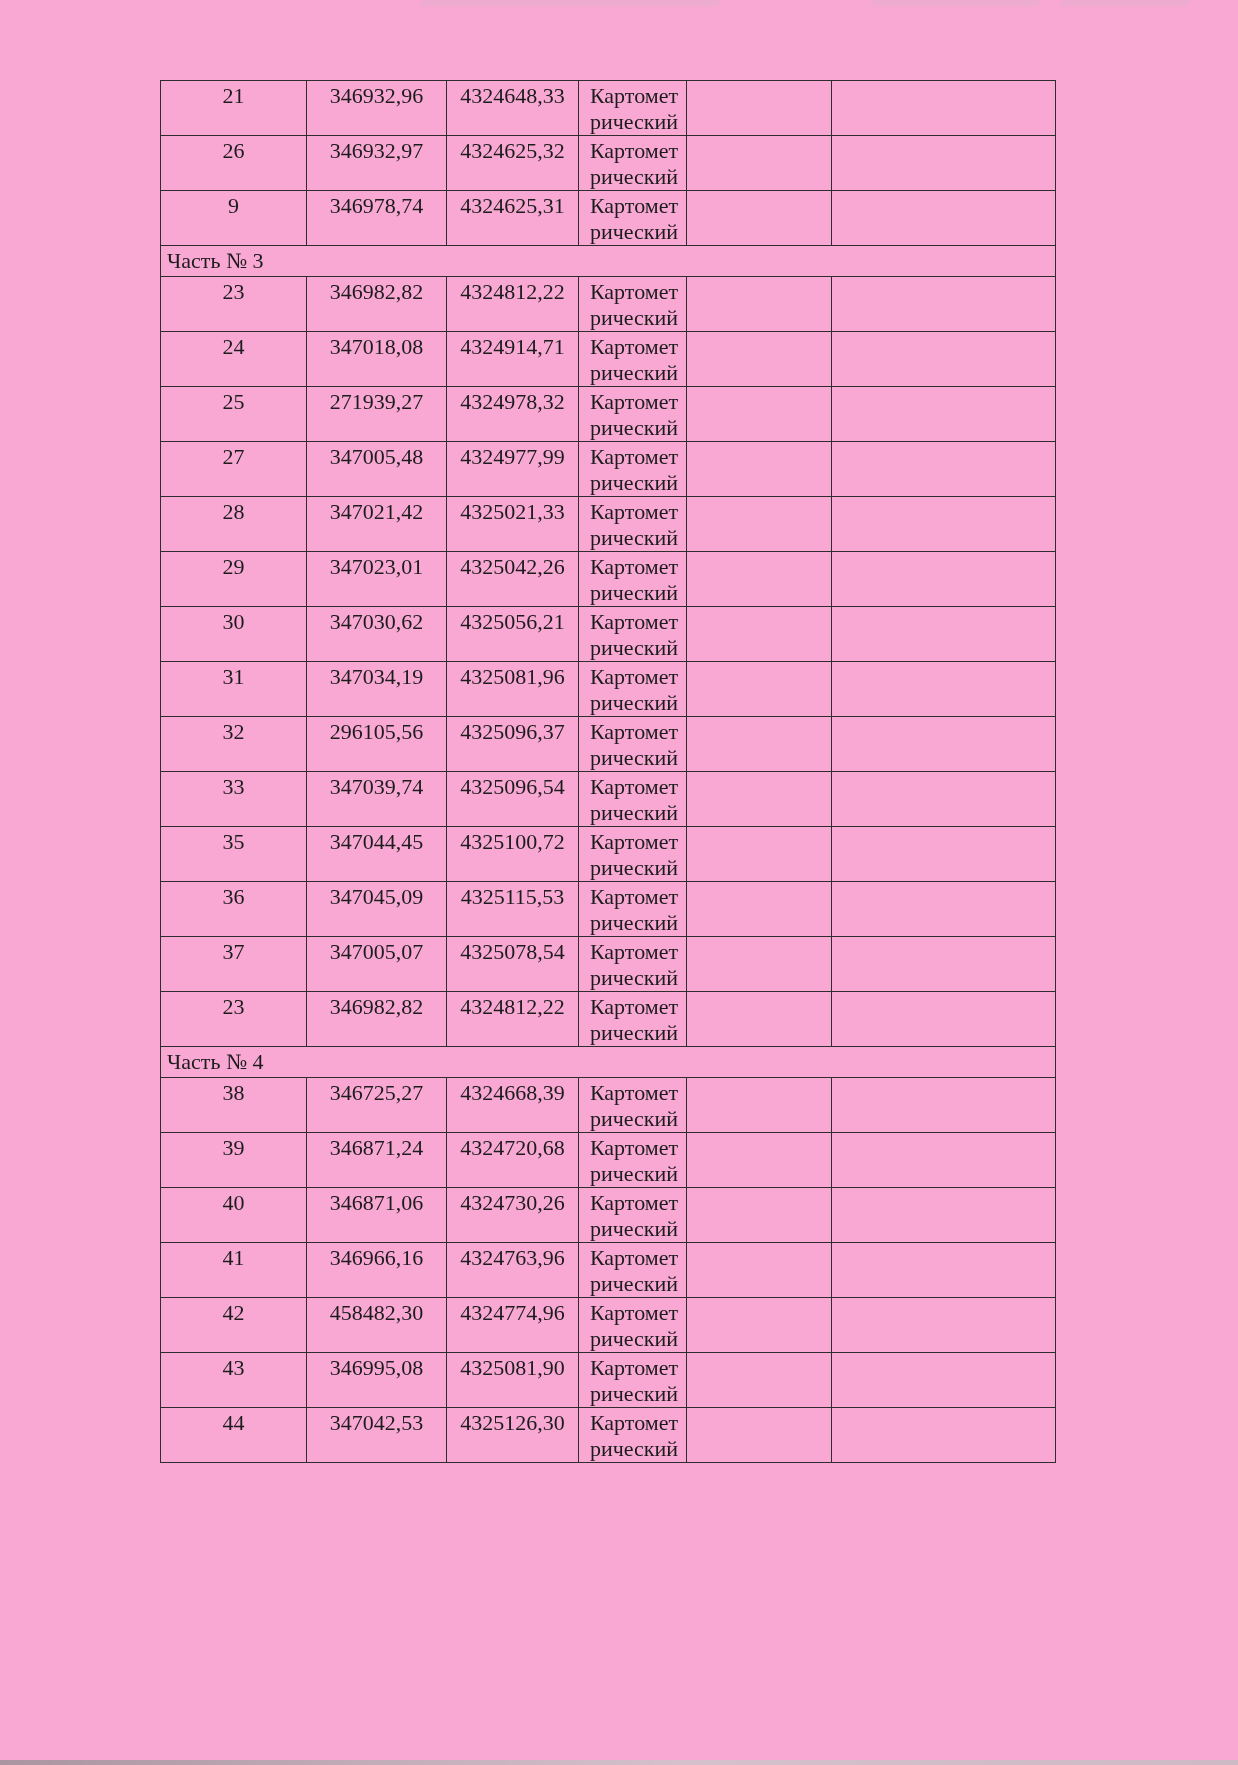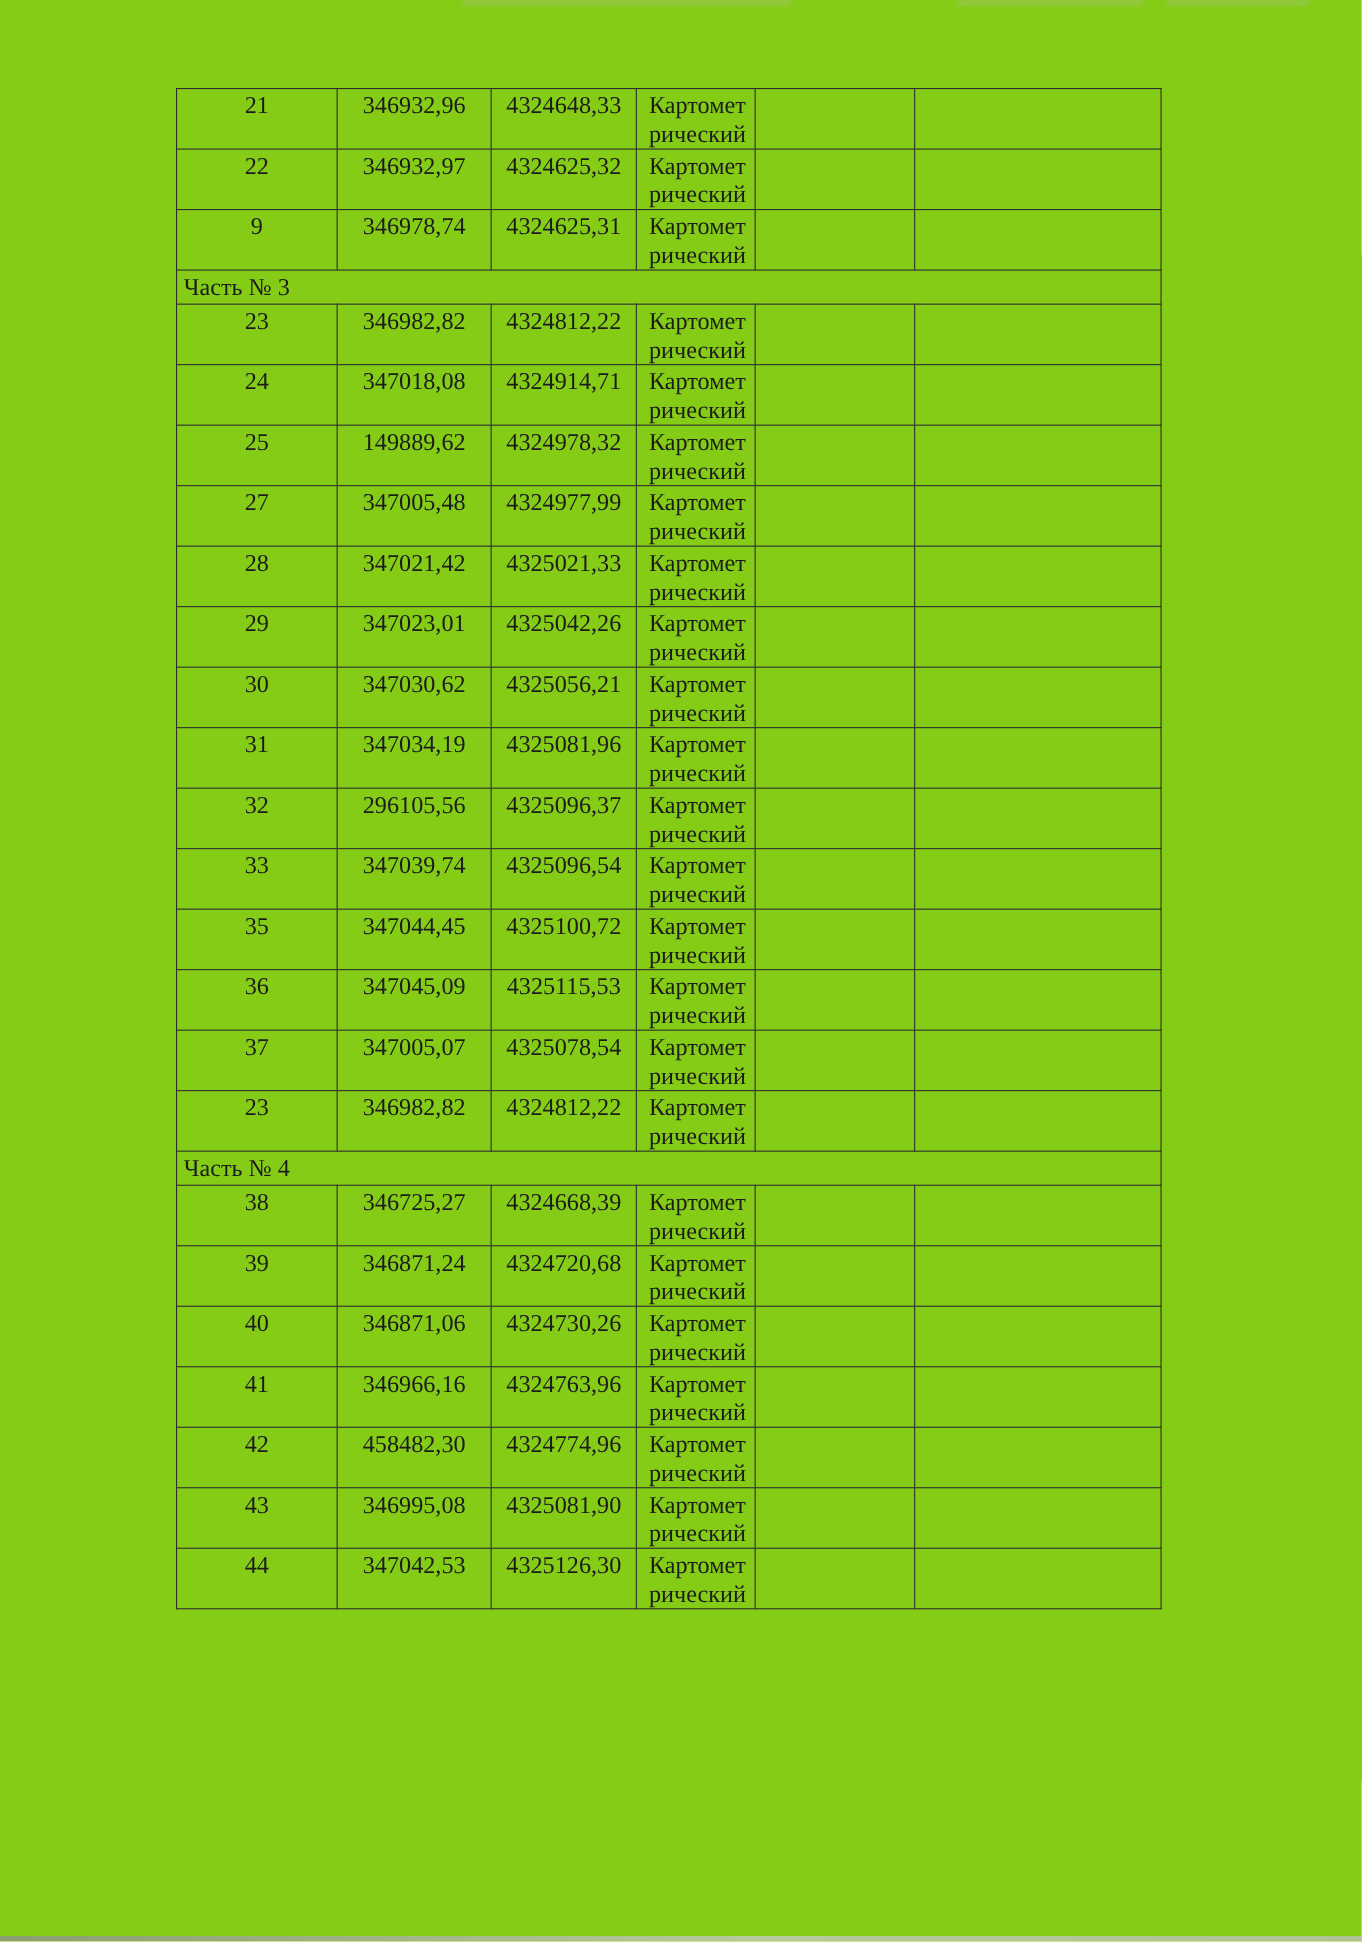--- a/index.html
+++ b/index.html
@@ -4,21 +4,21 @@
 <style>
   html, body {
     margin: 0;
     padding: 0;
     background: #ffffff;
   }
   .page {
     position: relative;
     width: 1238px;
     height: 1765px;
-    background: #84cc16;
+    background: #f9a8d4;
     overflow: hidden;
     font-family: "Liberation Serif", "DejaVu Serif", serif;
     color: #1c1c1c;
   }
   
   .scan-smudge {
     position: absolute;
     top: 0;
     height: 7px;
     background: linear-gradient(#bdbdbd, rgba(255,255,255,0));
@@ -104,21 +104,21 @@
     <td class="cell-x">346932,96</td>
     <td class="cell-y">4324648,33</td>
     <td class="cell-method">
       <span>Картомет</span>
       <span>рический</span>
     </td>
     <td class="cell-empty"></td>
     <td class="cell-empty"></td>
   </tr>
         <tr class="data-row">
-    <td class="cell-num">22</td>
+    <td class="cell-num">26</td>
     <td class="cell-x">346932,97</td>
     <td class="cell-y">4324625,32</td>
     <td class="cell-method">
       <span>Картомет</span>
       <span>рический</span>
     </td>
     <td class="cell-empty"></td>
     <td class="cell-empty"></td>
   </tr>
         <tr class="data-row">
@@ -152,21 +152,21 @@
     <td class="cell-y">4324914,71</td>
     <td class="cell-method">
       <span>Картомет</span>
       <span>рический</span>
     </td>
     <td class="cell-empty"></td>
     <td class="cell-empty"></td>
   </tr>
         <tr class="data-row">
     <td class="cell-num">25</td>
-    <td class="cell-x">149889,62</td>
+    <td class="cell-x">271939,27</td>
     <td class="cell-y">4324978,32</td>
     <td class="cell-method">
       <span>Картомет</span>
       <span>рический</span>
     </td>
     <td class="cell-empty"></td>
     <td class="cell-empty"></td>
   </tr>
         <tr class="data-row">
     <td class="cell-num">27</td>

